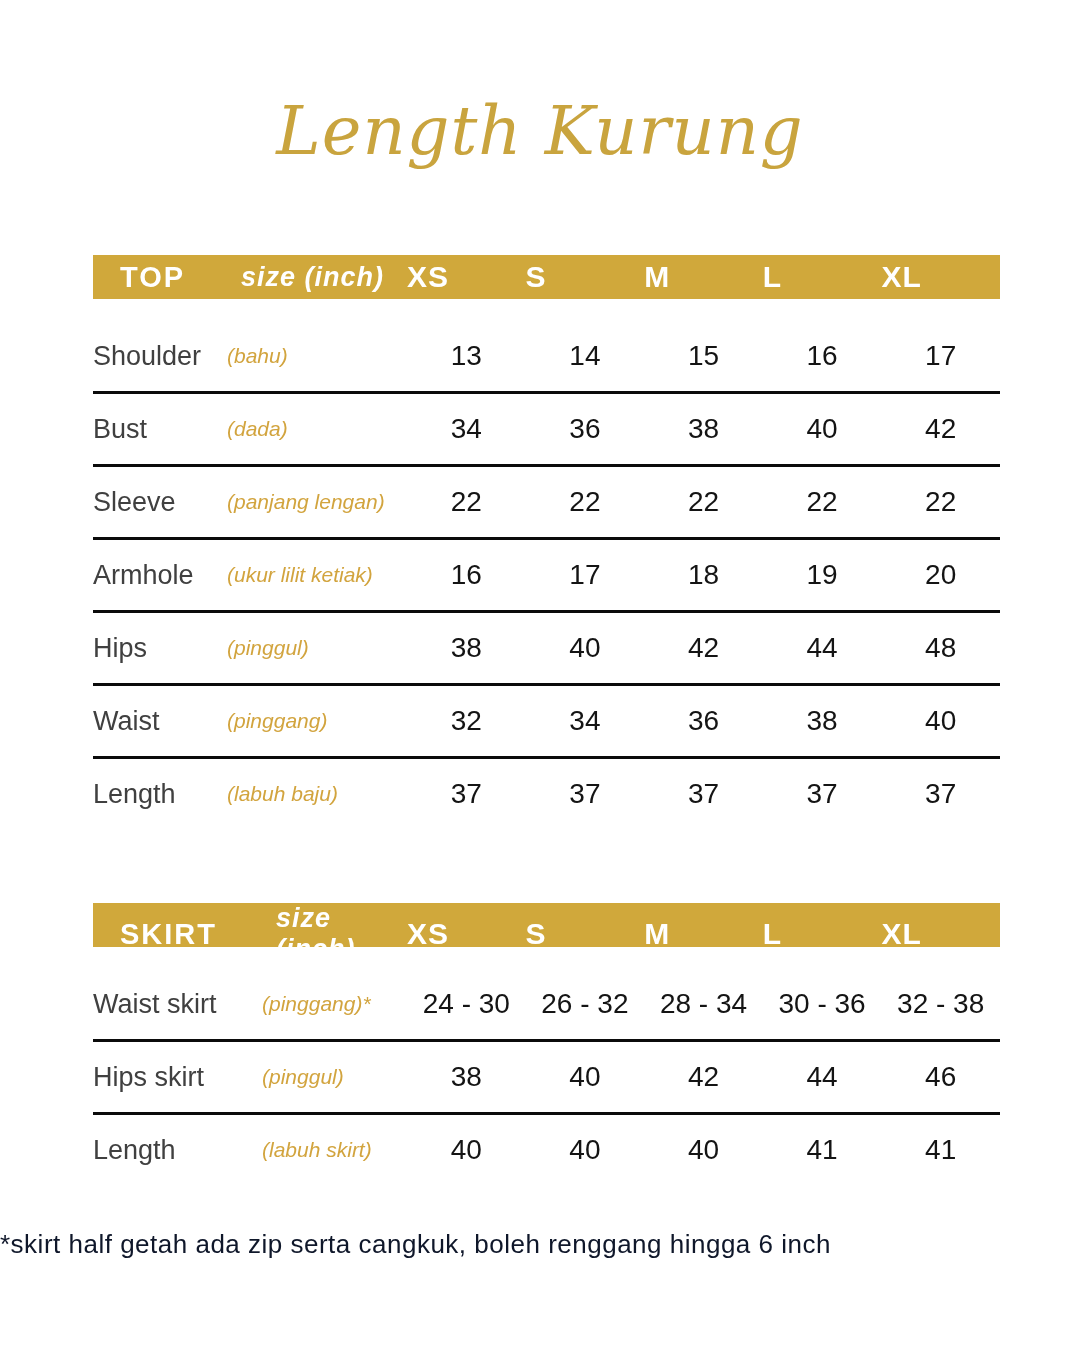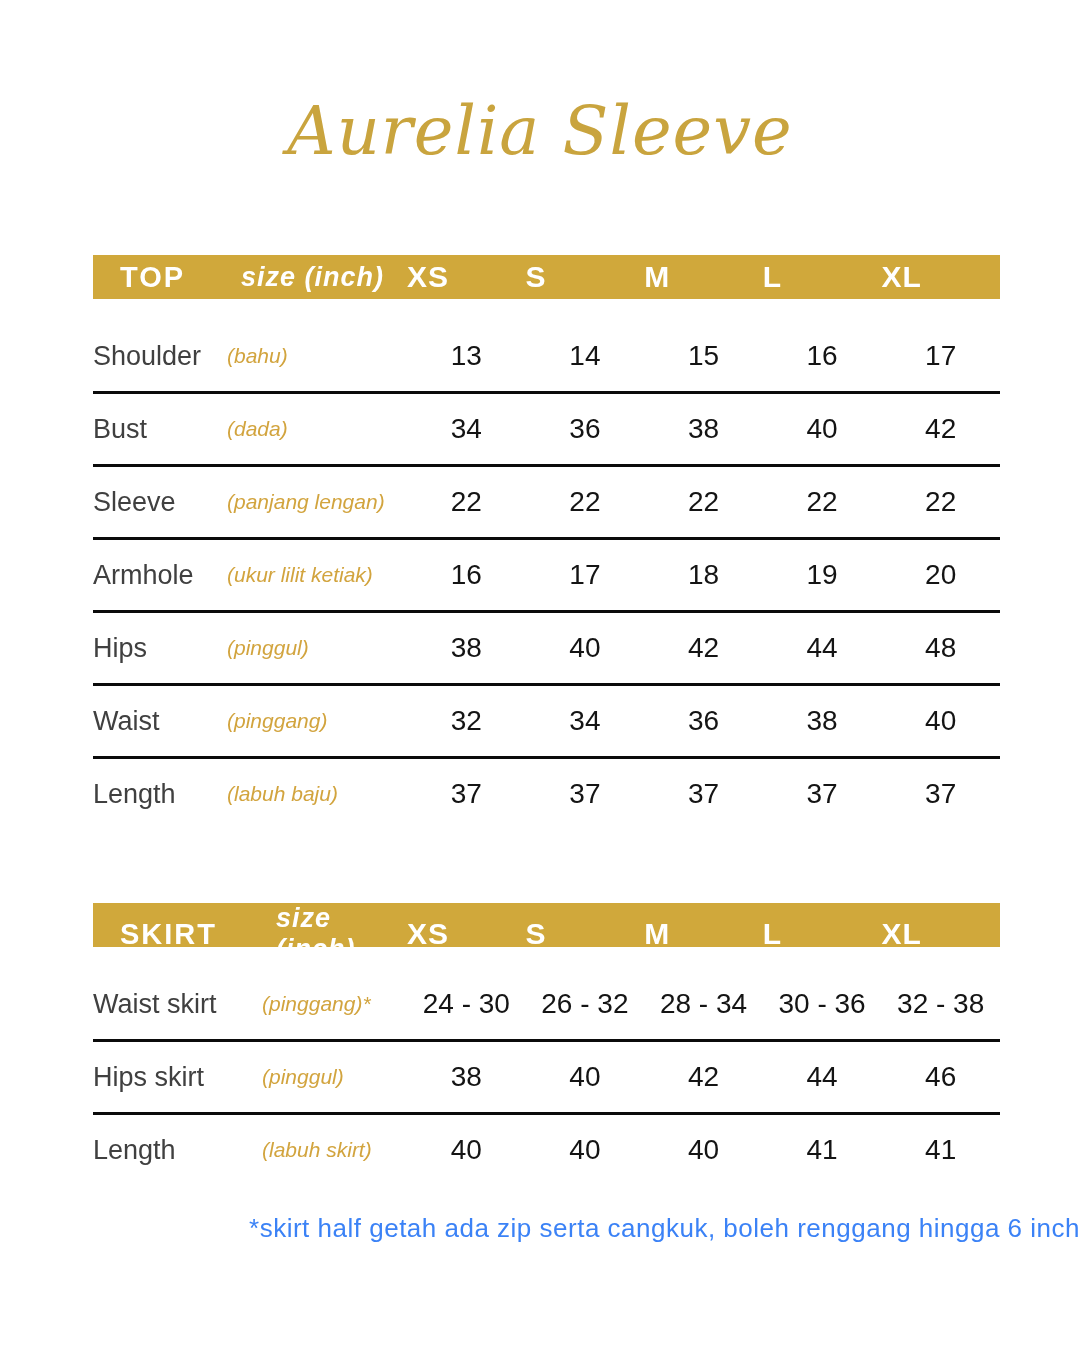--- a/index.html
+++ b/index.html
@@ -90,34 +90,34 @@
   }
   .val {
     text-align: center;
     font-size: 28px;
     font-weight: 400;
     color: #141414;
     white-space: nowrap;
   }
   
   .footnote {
-    margin-top: 28px;
-    text-align: right;
+    margin-top: 44px;
+    text-align: left;
     font-size: 26px;
-    color: #3b82f6;
+    color: #0f172a;
     letter-spacing: 0.5px;
   }
 </style>
 </head>
 <body>
 
 <div class="page">
 
   <div class="hdr">
-    <div class="title">Aurelia Sleeve</div>
+    <div class="title">Length Kurung</div>
   </div>
 
   <div class="size-table table-top">
     <div class="grid-row bar">
       <span class="bar-title">TOP</span>
       <span class="bar-sizelabel">size (inch)</span>
       <span class="bar-size">XS</span>
       <span class="bar-size">S</span>
       <span class="bar-size">M</span>
       <span class="bar-size">L</span>

